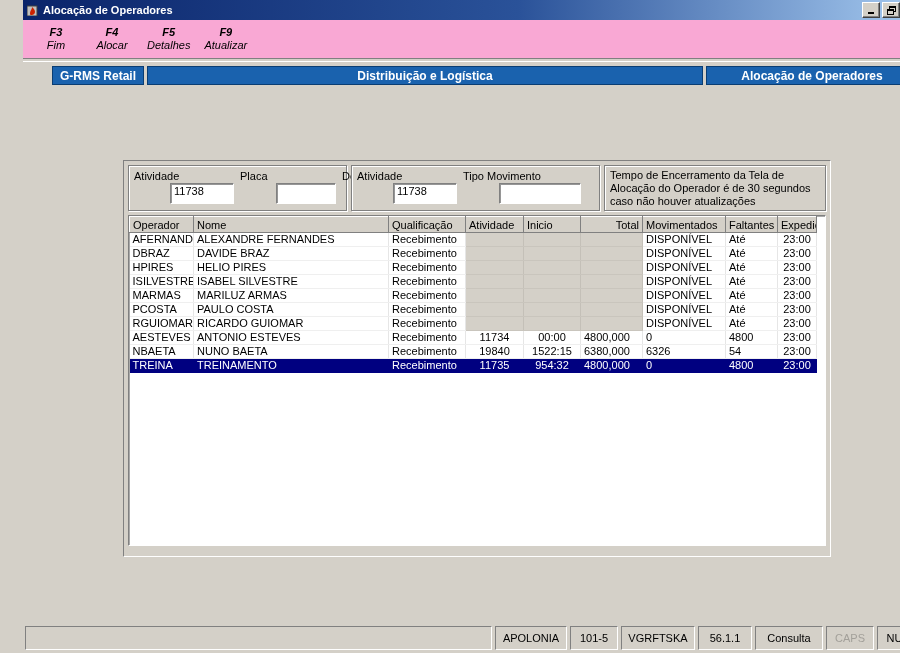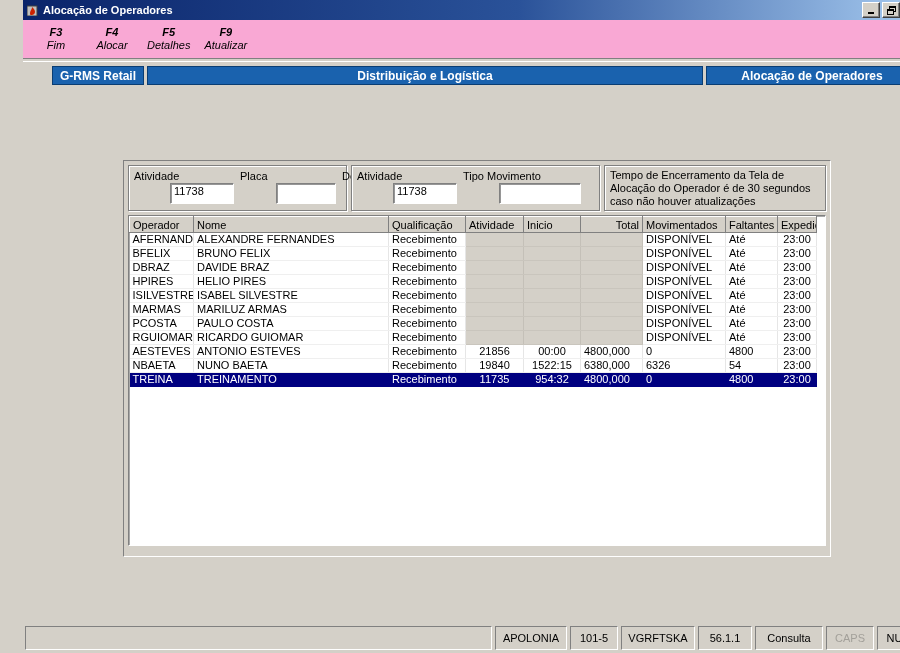--- a/index.html
+++ b/index.html
@@ -246,31 +246,20 @@
                 <td class="col-nome">ALEXANDRE FERNANDES</td>
                 <td class="col-qualificacao">Recebimento</td>
                 <td class="col-atividade"></td>
                 <td class="col-inicio"></td>
                 <td class="col-total"></td>
                 <td class="col-movimentados">DISPONÍVEL</td>
                 <td class="col-faltantes">Até</td>
                 <td class="col-expediente">23:00</td>
               </tr>
               <tr class="available">
-                <td class="col-operador">BFELIX</td>
-                <td class="col-nome">BRUNO FELIX</td>
-                <td class="col-qualificacao">Recebimento</td>
-                <td class="col-atividade"></td>
-                <td class="col-inicio"></td>
-                <td class="col-total"></td>
-                <td class="col-movimentados">DISPONÍVEL</td>
-                <td class="col-faltantes">Até</td>
-                <td class="col-expediente">23:00</td>
-              </tr>
-              <tr class="available">
                 <td class="col-operador">DBRAZ</td>
                 <td class="col-nome">DAVIDE BRAZ</td>
                 <td class="col-qualificacao">Recebimento</td>
                 <td class="col-atividade"></td>
                 <td class="col-inicio"></td>
                 <td class="col-total"></td>
                 <td class="col-movimentados">DISPONÍVEL</td>
                 <td class="col-faltantes">Até</td>
                 <td class="col-expediente">23:00</td>
               </tr>
@@ -326,21 +315,21 @@
                 <td class="col-inicio"></td>
                 <td class="col-total"></td>
                 <td class="col-movimentados">DISPONÍVEL</td>
                 <td class="col-faltantes">Até</td>
                 <td class="col-expediente">23:00</td>
               </tr>
               <tr class="">
                 <td class="col-operador">AESTEVES</td>
                 <td class="col-nome">ANTONIO ESTEVES</td>
                 <td class="col-qualificacao">Recebimento</td>
-                <td class="col-atividade">21856</td>
+                <td class="col-atividade">11734</td>
                 <td class="col-inicio">00:00</td>
                 <td class="col-total">4800,000</td>
                 <td class="col-movimentados">0</td>
                 <td class="col-faltantes">4800</td>
                 <td class="col-expediente">23:00</td>
               </tr>
               <tr class="">
                 <td class="col-operador">NBAETA</td>
                 <td class="col-nome">NUNO BAETA</td>
                 <td class="col-qualificacao">Recebimento</td>

